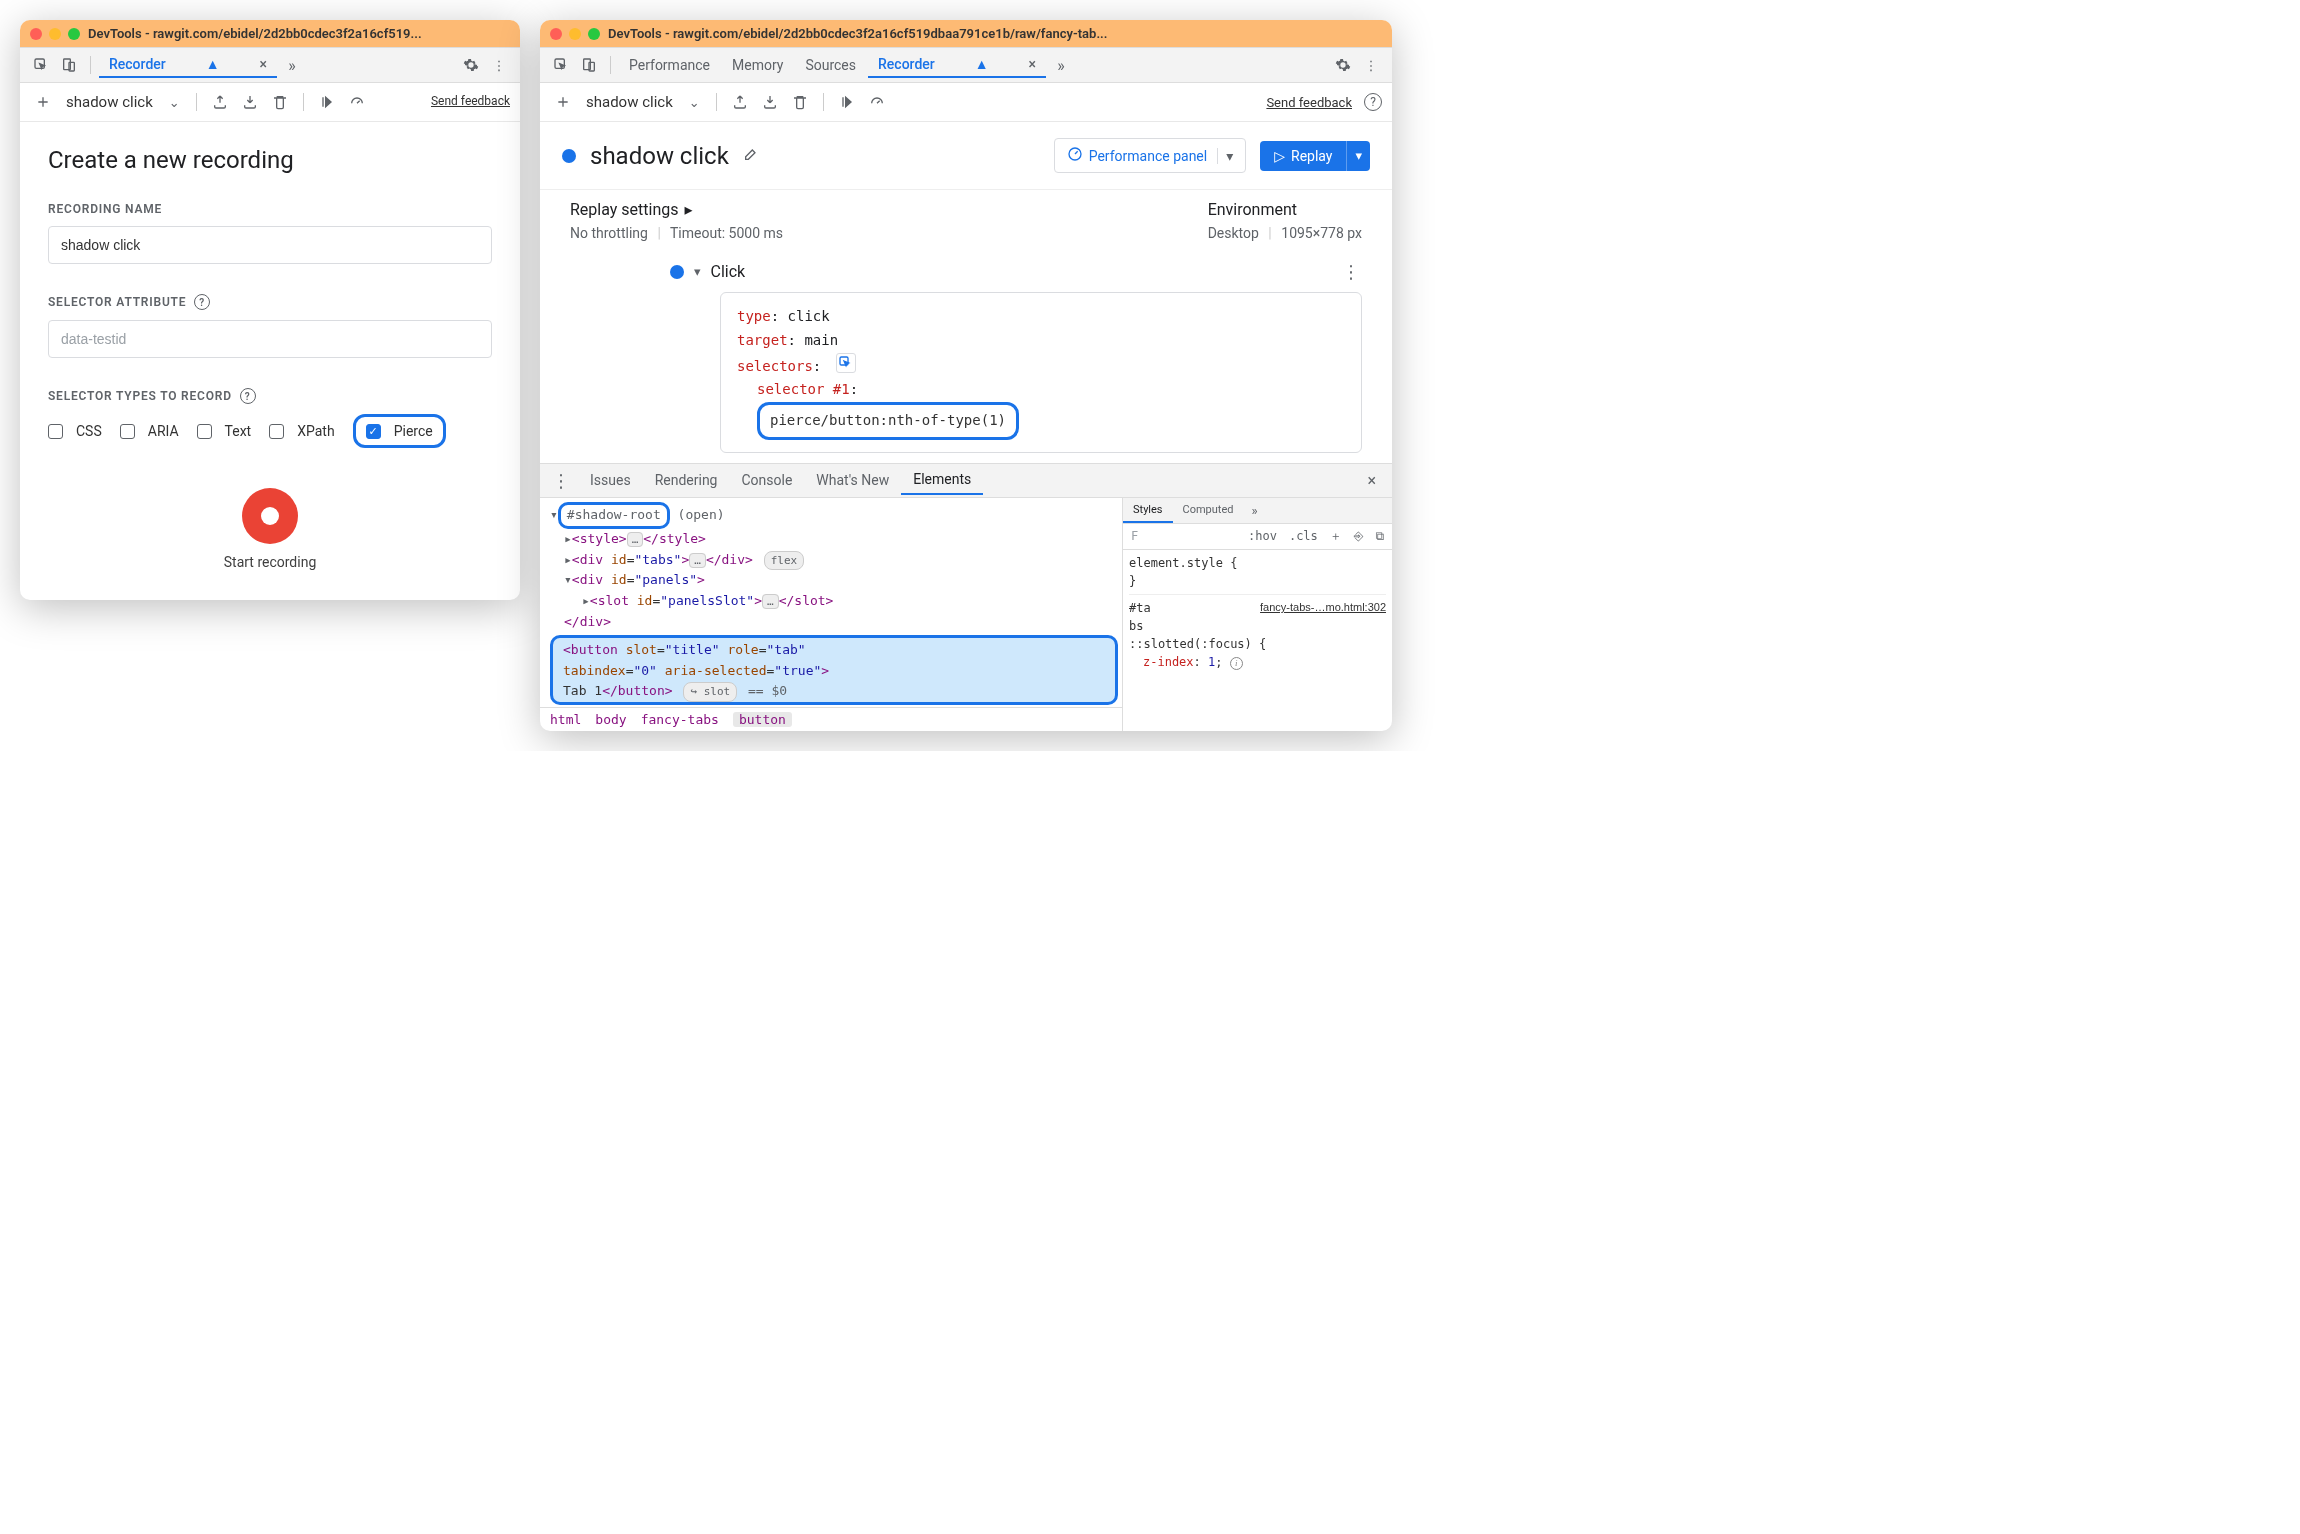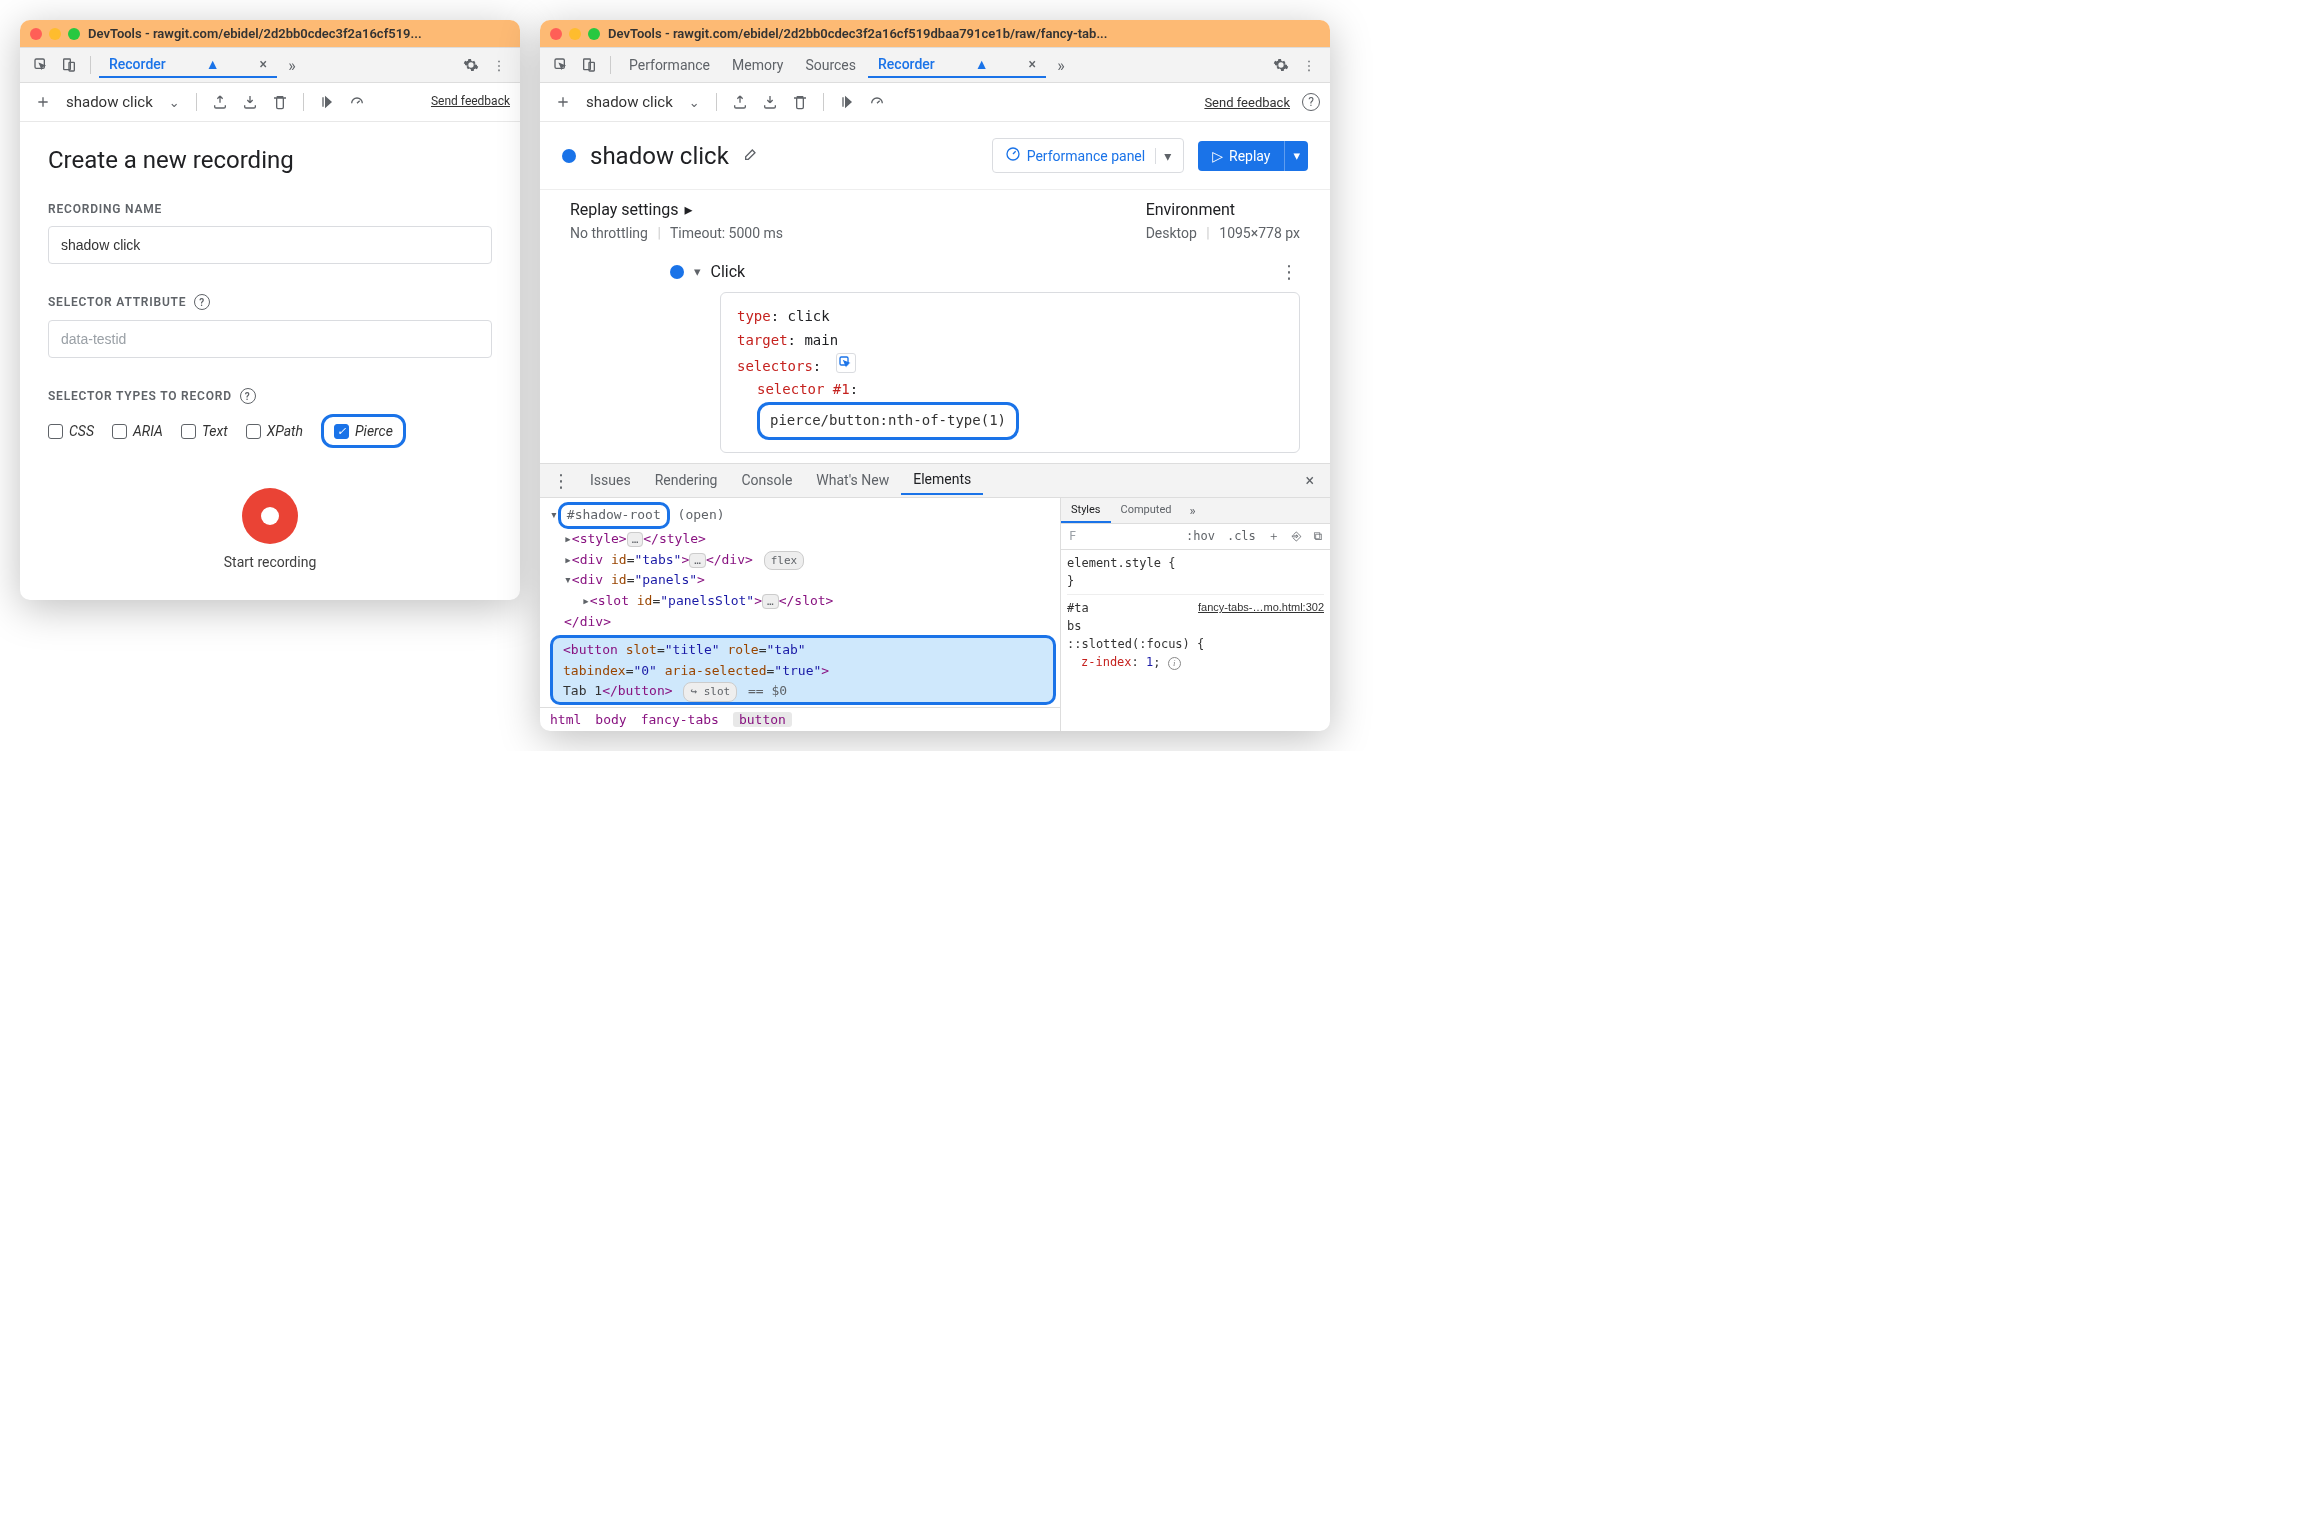--- a/index.html
+++ b/index.html
@@ -12,21 +12,21 @@
 }
 .container { display: flex; gap: 20px; align-items: flex-start; }
 .window {
   background: #fff;
   border-radius: 10px;
   box-shadow: 0 8px 40px rgba(0,0,0,0.25);
   overflow: hidden;
   position: relative;
 }
 .win-left { width: 500px; }
-.win-right { width: 790px; }
+.win-right { width: 852px; }
 .titlebar {
   display: flex;
   align-items: center;
   padding: 6px 10px;
   background: #fdba74;
   border-bottom: 1px solid #ddd;
   gap: 8px;
 }
 .traffic { display: flex; gap: 7px; }
 .traffic span { width: 12px; height: 12px; border-radius: 50%; display: block; }
@@ -119,21 +119,21 @@
   width: 16px; height: 16px;
   border: 1.2px solid #5f6368;
   border-radius: 50%;
   align-items: center; justify-content: center;
   font-size: 10px;
   color: #5f6368;
   margin-left: 4px;
   cursor: pointer;
 }
 .checkrow { display: flex; gap: 18px; align-items: center; flex-wrap: wrap; }
-.checkitem { display: inline-flex; align-items: center; gap: 6px; font-size: 14px; color: #333; cursor: pointer; font-style: italic; }
+.checkitem { display: inline-flex; align-items: center; gap: 13px; font-size: 14px; color: #333; cursor: pointer; }
 .cb { width: 15px; height: 15px; border: 1.5px solid #5f6368; border-radius: 3px; display: inline-flex; align-items: center; justify-content: center; }
 .cb.checked { background: #1a73e8; border-color: #1a73e8; color: #fff; font-size: 11px; }
 .highlight-box { border: 3px solid #1a73e8; border-radius: 12px; padding: 6px 10px; display: inline-flex; align-items: center; gap: 6px; }
 .record-center { text-align: center; margin-top: 40px; }
 .record-btn {
   width: 56px; height: 56px;
   background: #ea4335;
   border-radius: 50%;
   margin: 0 auto 10px;
   display: flex; align-items: center; justify-content: center;

